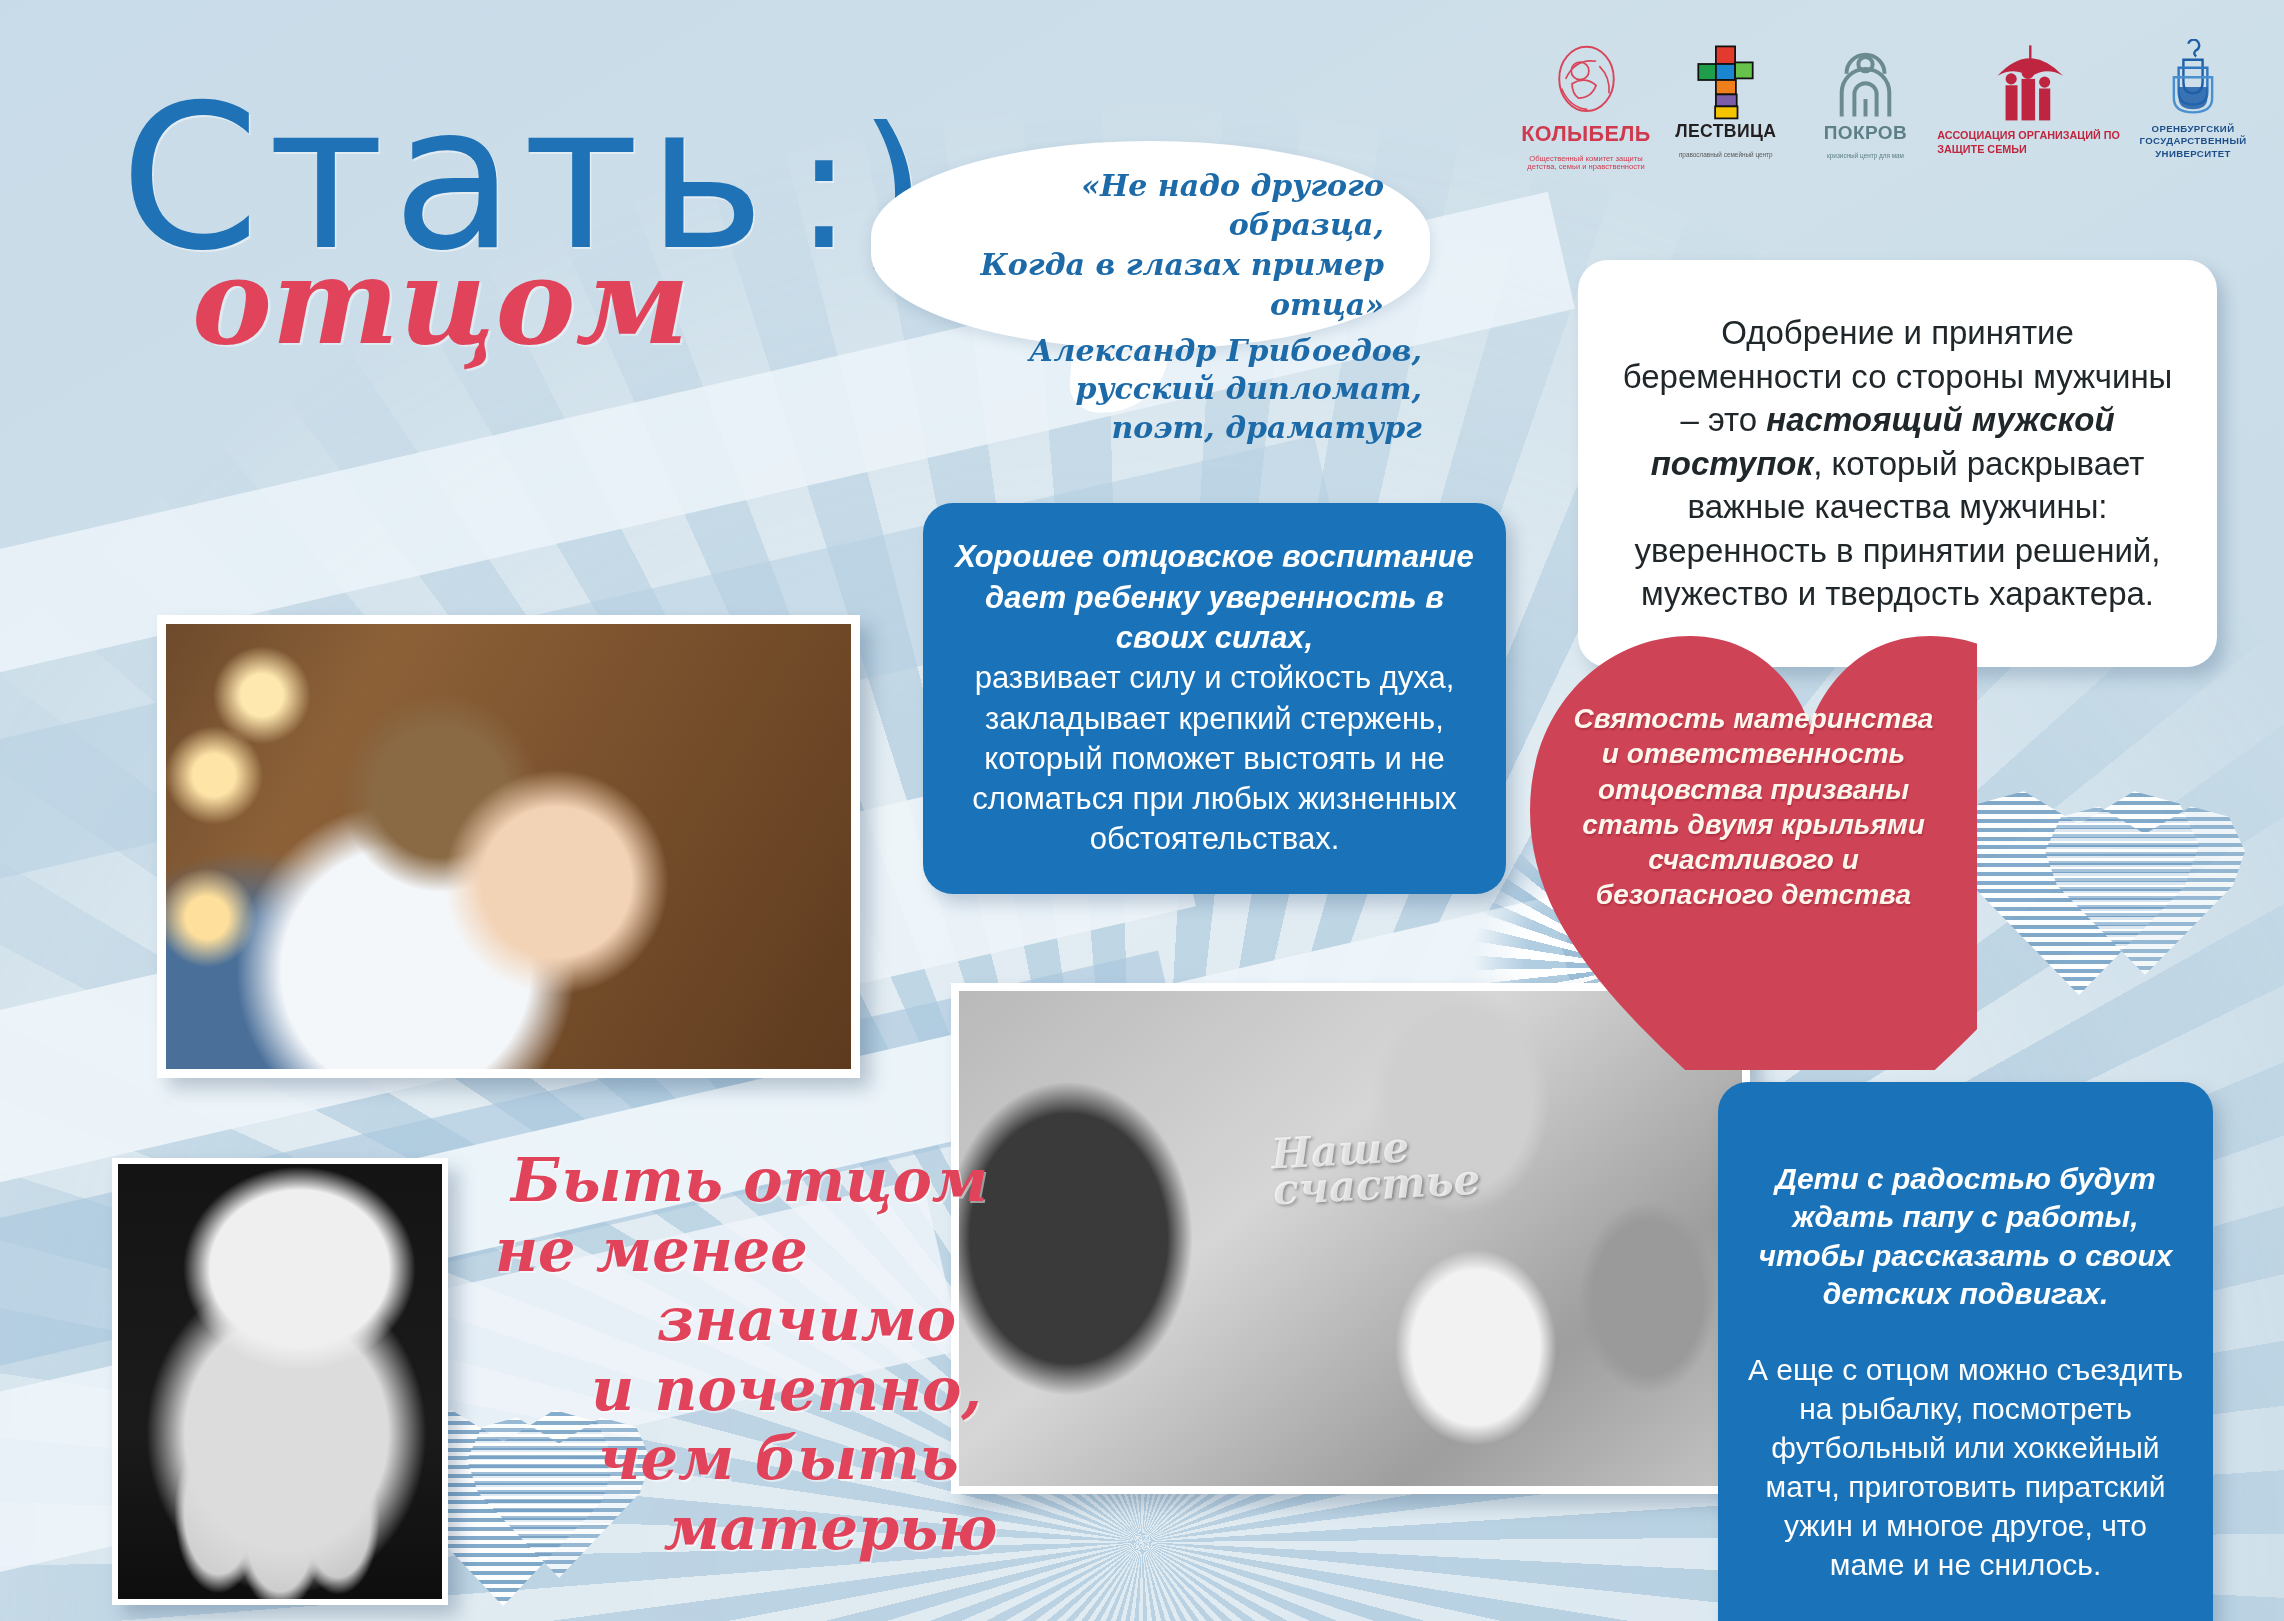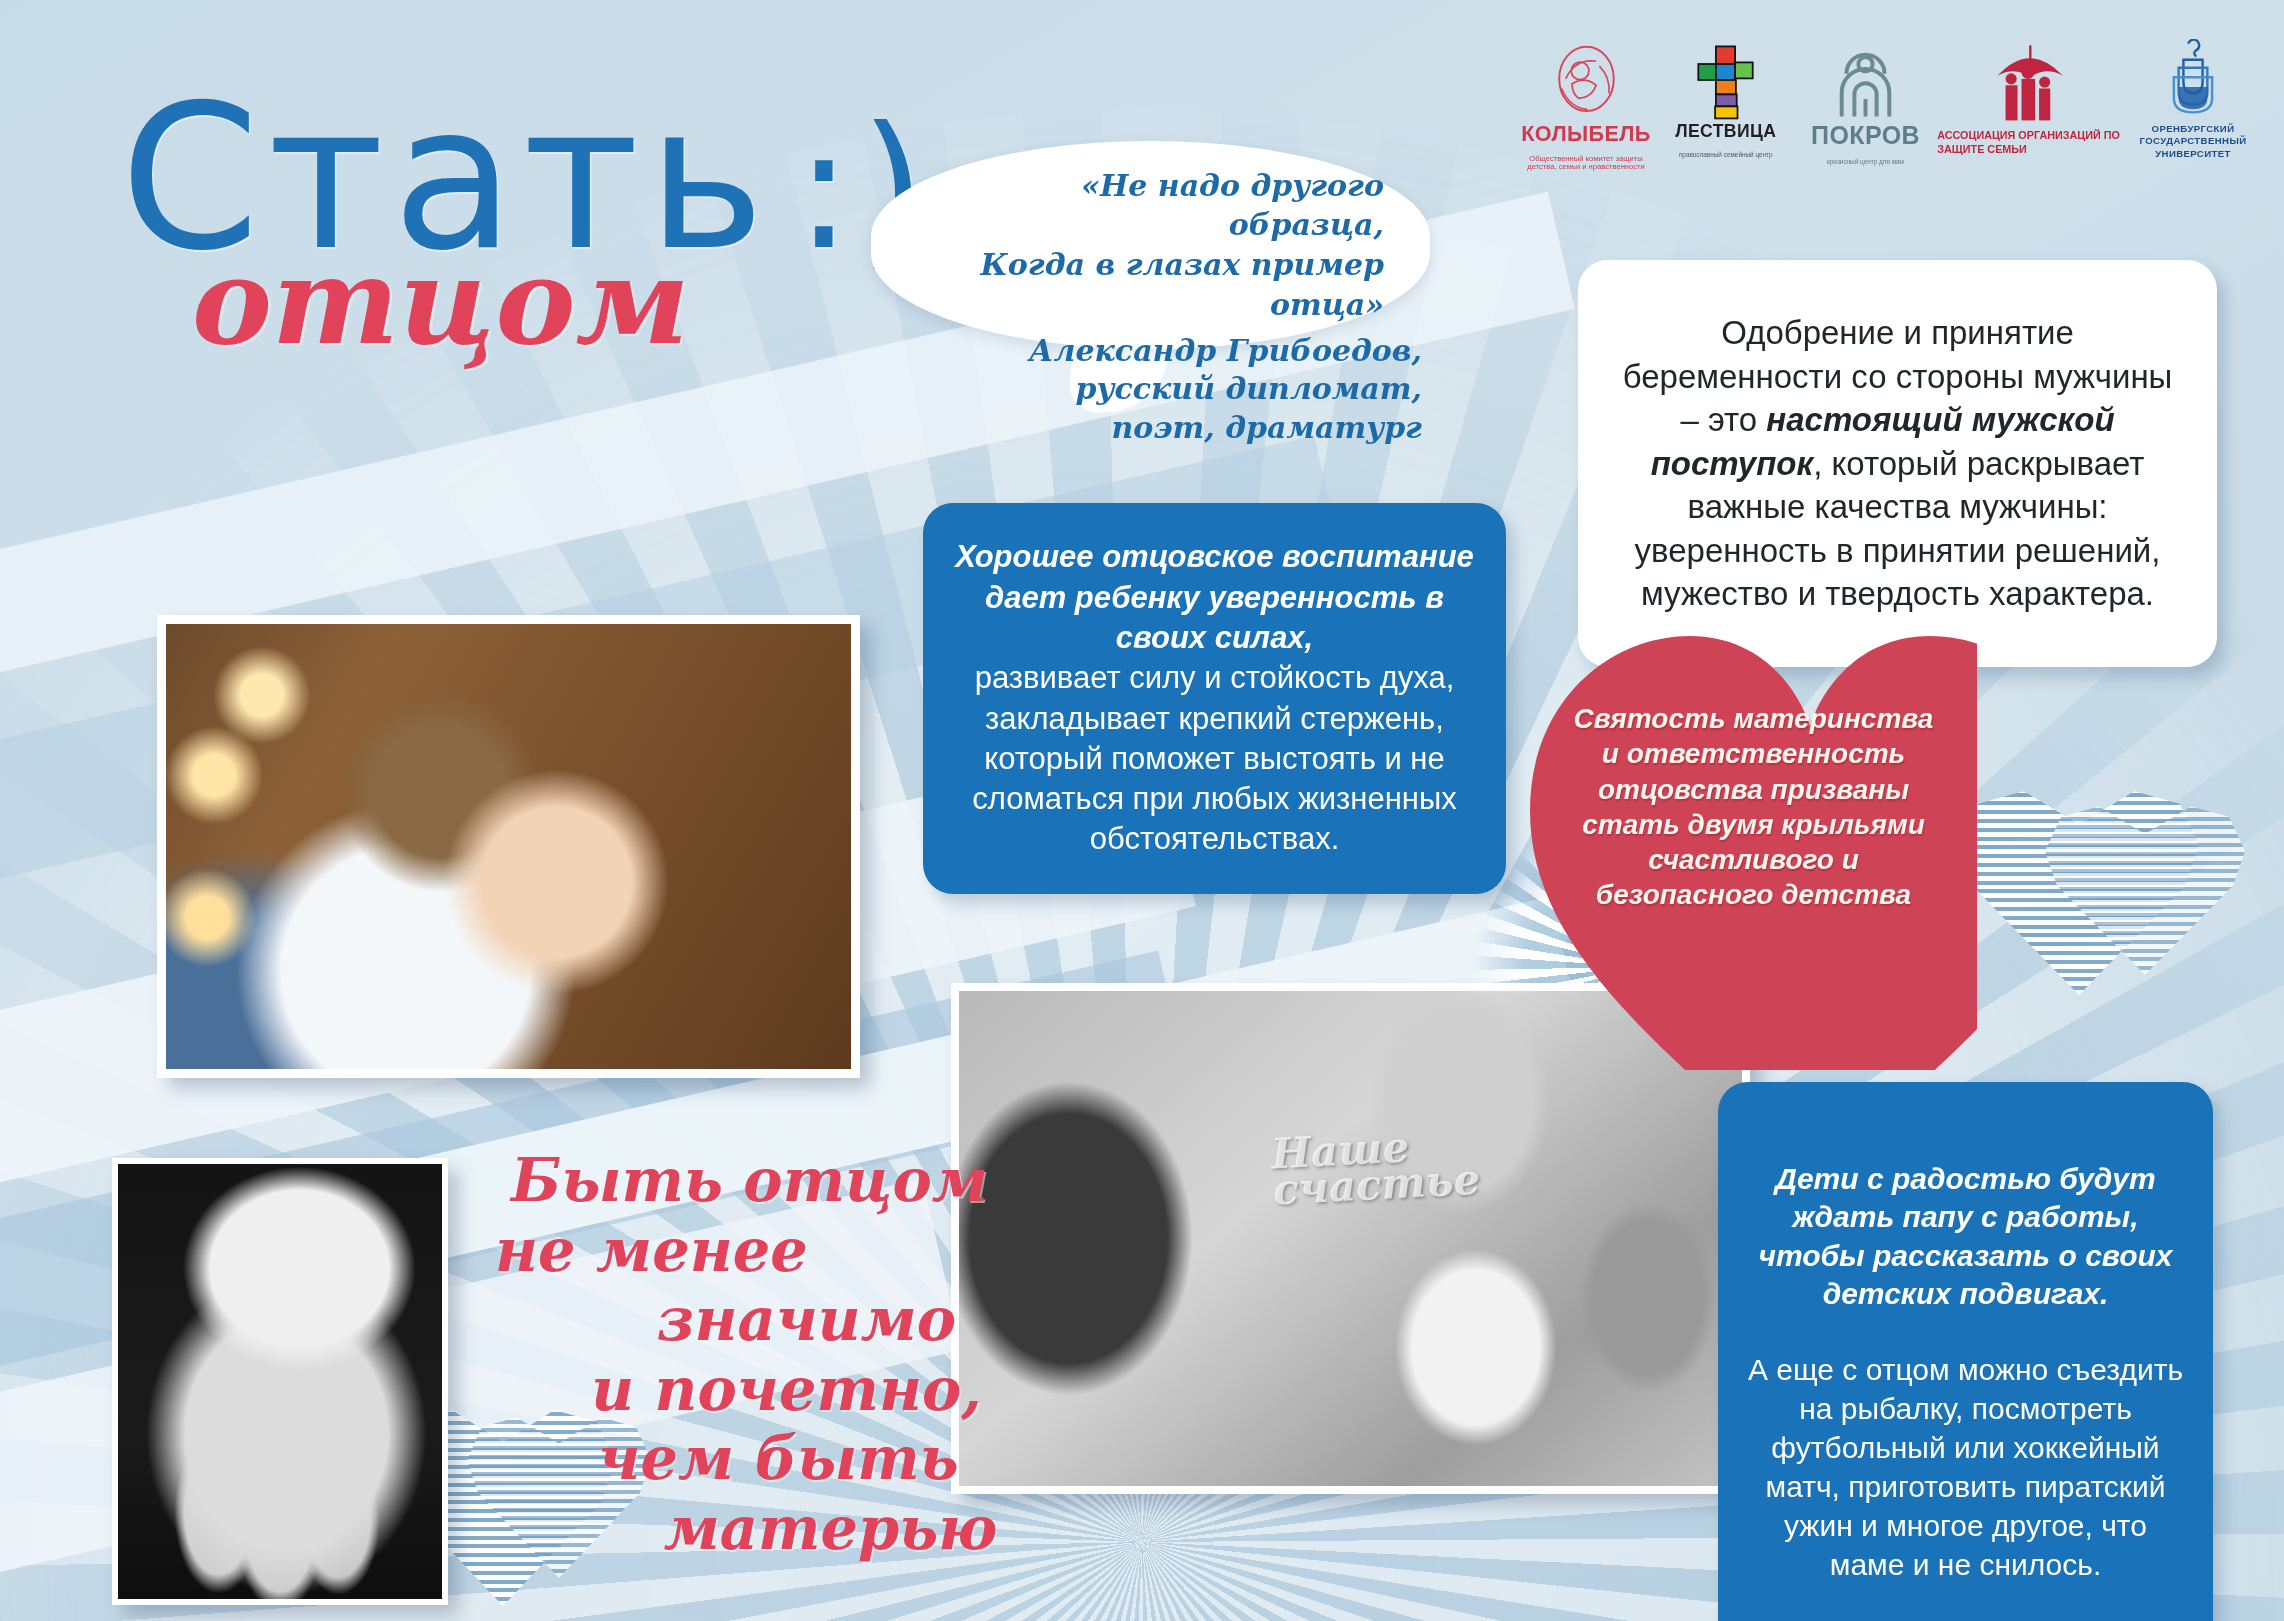--- a/index.html
+++ b/index.html
@@ -60,21 +60,21 @@
          display:flex;justify-content:space-between;align-items:flex-start;}
   .logo{display:flex;flex-direction:column;align-items:center;width:136px;}
   .logo-mark{height:86px;display:flex;align-items:center;justify-content:center;}
   .logo-name{font-weight:bold;letter-spacing:0.4px;line-height:1;}
   .logo-sub{font-size:7.2px;line-height:1.15;text-align:center;margin-top:10px;}
 
   .l-kolybel .logo-name{color:#cf3a4e;font-size:21.6px;}
   .l-kolybel .logo-sub{color:#cf3a4e;font-size:7.6px;max-width:128px;}
   .l-lestvica .logo-name{color:#231f20;font-size:17.6px;}
   .l-lestvica .logo-sub{color:#5a5a5a;font-size:6.4px;max-width:120px;}
-  .l-pokrov .logo-name{color:#5e7f86;font-size:25px;}
+  .l-pokrov .logo-name{color:#5e7f86;font-size:19px;}
   .l-pokrov .logo-sub{color:#5e7f86;font-size:6.4px;max-width:120px;}
   .l-asoc{flex-direction:column;align-items:center;width:184px;gap:6.4px;}
   .l-asoc .assoc-text{color:#c0273f;font-weight:bold;font-size:10.8px;line-height:1.25;text-align:left;}
   .l-ogu .logo-name{color:#1d4e89;font-size:9.6px;text-align:center;line-height:1.3;}
 
   
   .headline{position:absolute;left:120px;top:88px;}
   .headline .h-main{
       font-family:"DejaVu Sans", sans-serif;
       font-size:200px;color:#1f72b6;line-height:.9;font-weight:400;

